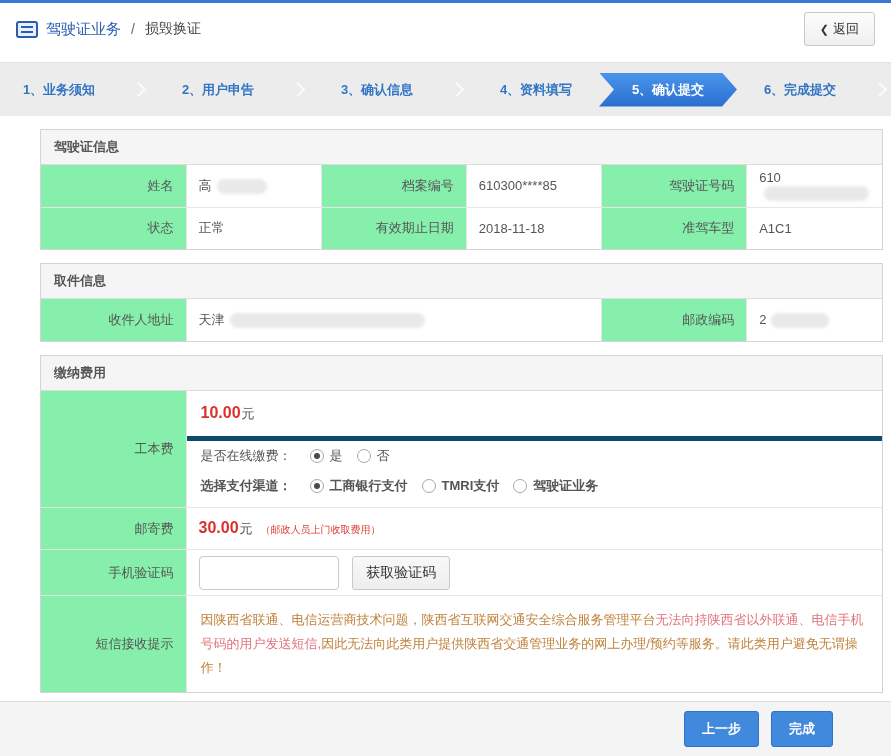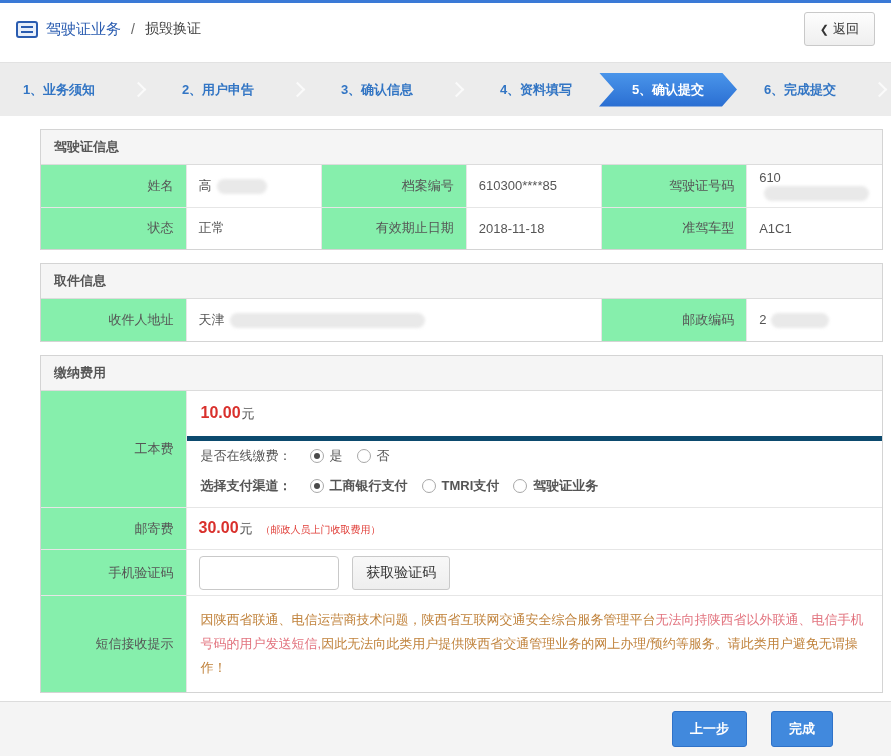--- a/index.html
+++ b/index.html
@@ -104,21 +104,21 @@
 
   
   .footer-bar {
     margin-top: 8px; background: #f4f4f4;
     border-top: 1px solid #dcdcdc; border-bottom: 1px solid #dcdcdc;
     padding: 9px 58px 9px 0; display: flex; justify-content: flex-end; gap: 12px;
   }
   .btn-blue {
     background: #4189dd; border: 1px solid #2f72c8; color: #fff;
     font-weight: bold; border-radius: 3px; padding: 8px 17px;
-    font-size: 13px; cursor: pointer; font-family: inherit; margin-left: 12px;
+    font-size: 13px; cursor: pointer; font-family: inherit;
   }
 </style>
 </head>
 <body>
 
 <div class="top-line"></div>
 
 <div class="header">
   <div class="title-group">
     <span class="doc-icon">

